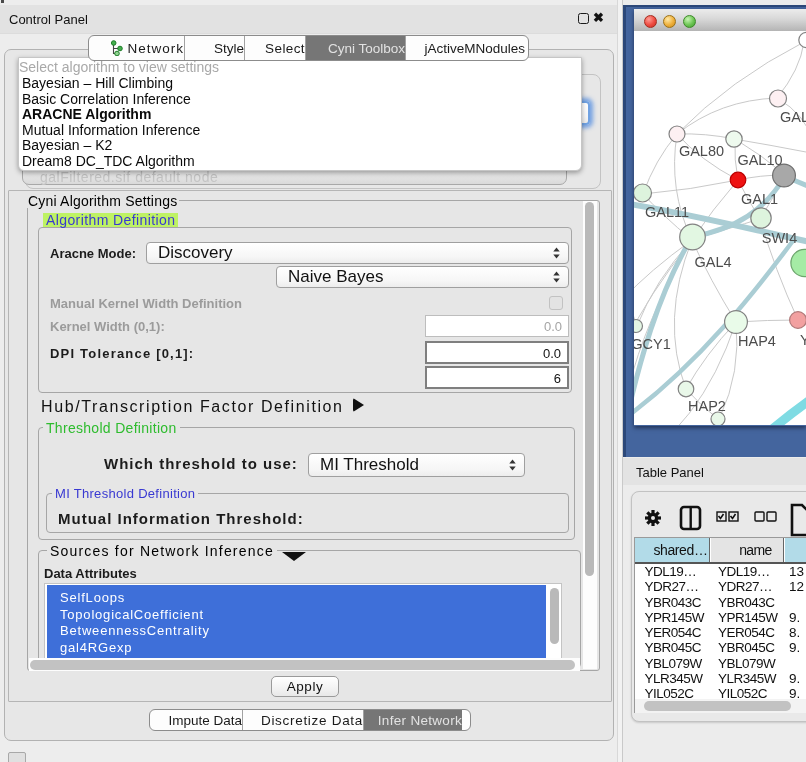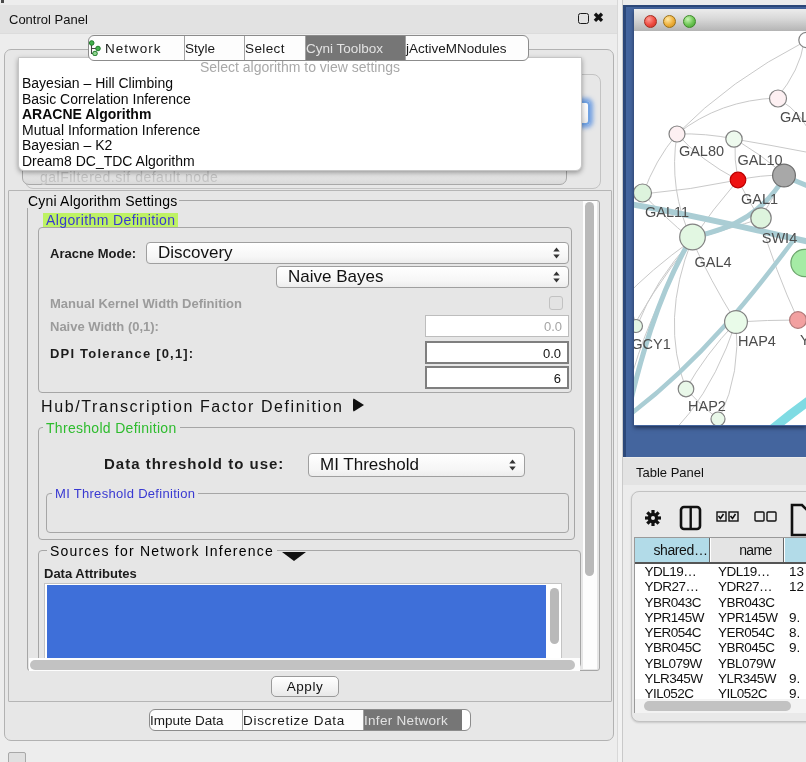--- a/index.html
+++ b/index.html
@@ -7,21 +7,21 @@
 .ab{position:absolute}
 .fs{position:absolute;border:1px solid #a6a6a6;border-radius:4px}
 .leg{position:absolute;background:#e6e6e6;padding:0 3px;font-size:14px;white-space:nowrap;line-height:14px}
 .lbl{position:absolute;font-size:13px;font-weight:bold;color:#1c1c1c;white-space:nowrap}
 .combo{position:absolute;background:linear-gradient(#ffffff,#f6f6f6 70%,#ededed);border:1px solid #9f9f9f;border-radius:4px;font-size:17px;color:#111;white-space:nowrap}
 .combo span{position:absolute;left:11px;top:50%;transform:translateY(-50%)}
 .combo svg{position:absolute;right:7px;top:50%;transform:translateY(-50%)}
 .tf{position:absolute;background:#fff;font-size:13px;color:#111}
 .tf i{font-style:normal;position:absolute;right:6px;top:50%;transform:translateY(-50%)}
 .seg{position:absolute;z-index:5;display:flex;background:#fdfdfd;border:1px solid #8c8c8c;border-radius:6px;overflow:hidden;font-size:13.5px;color:#1a1a1a}
-.seg>div{display:flex;align-items:center;justify-content:flex-start;border-right:1px solid #a2a2a2;box-sizing:border-box}
+.seg>div{display:flex;align-items:center;justify-content:flex-end;border-right:1px solid #a2a2a2;box-sizing:border-box}
 .seg>div:last-child{border-right:none}
 .seg>div.on{background:#767676;color:#e2e2e2}
 </style>
 </head>
 <body>
 <div id="root">
 
   <div class="ab" style="left:0;top:0;width:617px;height:762px;background:#ededed"></div>
   <div class="ab" style="left:1px;top:0;width:3px;height:3px;background:#4a4a4a"></div>
   <div class="ab" style="left:0;top:5px;width:617px;height:28px;background:#e2e2e2;border-bottom:1px solid #dcdcdc"></div>
@@ -32,21 +32,21 @@
   <div class="ab" style="left:4px;top:49px;width:608px;height:690px;background:#e7e7e7;border:1px solid #b2b2b2;border-radius:7px"></div>
 
   <div class="ab" style="left:8px;top:190px;width:602px;height:510px;background:#e6e6e6;border:1px solid #b5b5b5;border-radius:1px"></div>
 
   <div class="ab" style="left:25px;top:74px;width:574px;height:113px;border:1px solid #c3c3c3;border-radius:8px"></div>
   <div class="combo" style="left:28px;top:101px;width:558px;height:20px;box-shadow:0 0 4px 2.5px rgba(90,145,225,.8);border:2.5px solid #71a2e2"></div>
   <div class="ab" style="left:22px;top:150px;width:543px;height:33px;border:1px solid #a8a8a8;border-radius:7px;background:linear-gradient(#fafafa,#efefef 55%,#d9d9d9)"></div>
   <div class="ab" style="left:40px;top:169px;font-size:14px;letter-spacing:0.5px;color:#c4c4c4;white-space:nowrap">galFiltered.sif default node</div>
 
   <div class="ab" style="left:18px;top:57px;width:562px;height:112px;background:#fff;border:1px solid #c6c6c6;border-radius:0 0 6px 6px;box-shadow:0 2px 5px rgba(0,0,0,.35)">
-    <div style="position:absolute;left:0;top:0.5px;width:100%;text-align:center;font-size:14px;color:#a9a9a9">Select algorithm to view settings</div>
+    <div style="position:absolute;left:0;top:0.5px;width:100%;text-align:left;font-size:14px;color:#a9a9a9">Select algorithm to view settings</div>
     <div style="position:absolute;left:3px;top:18px;font-size:14px;color:#0a0a0a;line-height:15.5px;white-space:nowrap">Bayesian – Hill Climbing<br>Basic Correlation Inference<br><b>ARACNE Algorithm</b><br>Mutual Information Inference<br>Bayesian – K2<br>Dream8 DC_TDC Algorithm</div>
   </div>
 
   <div class="seg" style="left:88px;top:35px;width:439px;height:24px">
     <div style="width:96px;letter-spacing:1px"><svg width="12" height="16" viewBox="0 0 12 16" style="margin-right:4px">
           <path d="M2.5 3v10.5h2.5M2.5 8.5h6" stroke="#444" stroke-width="1.1" fill="none"></path>
           <circle cx="2.7" cy="3" r="2.3" fill="#44b04e" stroke="#1f7c29"></circle>
           <circle cx="9" cy="8.5" r="2.3" fill="#44b04e" stroke="#1f7c29"></circle>
           <circle cx="6" cy="13.5" r="2.3" fill="#8fd48f" stroke="#1f7c29"></circle>
         </svg>Network</div>
@@ -74,54 +74,56 @@
     </div>
   <div class="combo" style="left:276px;top:266px;width:291px;height:20px">
       <span>Naive Bayes</span>
       <svg width="9" height="13" viewBox="0 0 9 13">
         <path d="M4.5 1l3.2 4H1.3z" fill="#333"></path>
         <path d="M4.5 12l3.2-4H1.3z" fill="#333"></path>
       </svg>
     </div>
   <div class="lbl" style="left:50px;top:296px;color:#9b9b9b">Manual Kernel Width Definition</div>
   <div class="ab" style="left:549px;top:296px;width:12px;height:12px;background:#e3e3e3;border:1px solid #c2c2c2;border-radius:3px"></div>
-  <div class="lbl" style="left:50px;top:319px;color:#9b9b9b">Naive Width (0,1):</div>
+  <div class="lbl" style="left:50px;top:319px;color:#9b9b9b">Kernel Width (0,1):</div>
   <div class="tf" style="left:425px;top:315px;width:144px;height:22px;border:1px solid #bdbdbd;box-sizing:border-box">
       <i style="color:#a5a5a5">0.0</i>
     </div>
   <div class="lbl" style="left:50px;top:346px;letter-spacing:1.2px">DPI Tolerance [0,1]:</div>
   <div class="tf" style="left:425px;top:341px;width:144px;height:23px;border:2px solid #7f7f7f;box-sizing:border-box">
       <i>0.0</i>
     </div>
   <div class="tf" style="left:425px;top:366px;width:144px;height:23px;border:2px solid #7f7f7f;box-sizing:border-box">
       <i>6</i>
     </div>
 
   <div class="ab" style="left:41px;top:398px;font-size:16px;letter-spacing:1.6px;color:#111;white-space:nowrap">Hub/Transcription Factor Definition</div>
   <div class="ab" style="left:353px;top:398px;width:0;height:0;border-left:11px solid #111;border-top:7.5px solid transparent;border-bottom:7.5px solid transparent;border-radius:2px"></div>
 
   <div class="fs" style="left:38px;top:427px;width:535px;height:111px"></div>
   <div class="leg" style="left:43px;top:421px;color:#2ebc2e;background:#e6e6e6;letter-spacing:0.3px">Threshold Definition</div>
-  <div class="lbl" style="left:104px;top:455px;font-size:15px;letter-spacing:1px">Data threshold to use:</div>
+  <div class="lbl" style="left:104px;top:455px;font-size:15px;letter-spacing:1px">Which threshold to use:</div>
   <div class="combo" style="left:308px;top:453px;width:215px;height:22px">
       <span>MI Threshold</span>
       <svg width="9" height="13" viewBox="0 0 9 13">
         <path d="M4.5 1l3.2 4H1.3z" fill="#333"></path>
         <path d="M4.5 12l3.2-4H1.3z" fill="#333"></path>
       </svg>
     </div>
   <div class="fs" style="left:46px;top:493px;width:521px;height:38px"></div>
   <div class="leg" style="left:52px;top:487px;color:#3939d2;background:#e6e6e6;font-size:13px;letter-spacing:0.3px">MI Threshold Definition</div>
+  <div class="lbl" style="left:58px;top:510px;font-size:15px;letter-spacing:1px">Mutual Information Threshold:</div>
 
   <div class="fs" style="left:38px;top:550px;width:541px;height:116px"></div>
   <div class="leg" style="left:47px;top:544px;background:#e6e6e6;letter-spacing:1.2px">Sources for Network Inference</div>
   <div class="ab" style="left:282px;top:551.5px;width:0;height:0;border-top:9.5px solid #111;border-left:12px solid transparent;border-right:12px solid transparent"></div>
   <div class="lbl" style="left:44px;top:566px;font-size:13px">Data Attributes</div>
   <div class="ab" style="left:44px;top:583px;width:516px;height:75px;background:#fff;border:1px solid #c4c4c4;overflow:hidden">
     <div style="position:absolute;left:2px;top:1px;width:499px;height:73px;background:#3e6fd9"></div>
+    <div style="position:absolute;left:15px;top:6px;font-size:13px;letter-spacing:0.8px;color:#fff;line-height:16.5px;white-space:nowrap">SelfLoops<br>TopologicalCoefficient<br>BetweennessCentrality<br>gal4RGexp</div>
     <div style="position:absolute;left:505px;top:4px;width:9px;height:56px;background:#b9b9b9;border-radius:5px"></div>
   </div>
 
   <div class="ab" style="left:29px;top:658px;width:551px;height:13px;background:#fdfdfd"></div>
   <div class="ab" style="left:30px;top:659.5px;width:545px;height:10px;background:#c2c2c2;border-radius:5px"></div>
 
   <div class="ab" style="left:271px;top:676px;width:66px;height:19px;background:linear-gradient(#ffffff,#f2f2f2 60%,#e8e8e8);border:1px solid #9a9a9a;border-radius:5px;display:flex;align-items:center;justify-content:center;font-size:13.5px;letter-spacing:0.5px;color:#111">Apply</div>
 
   <div class="seg" style="left:149px;top:709px;width:320px;height:20px;font-size:13.5px">
     <div style="width:93px">Impute Data</div>

